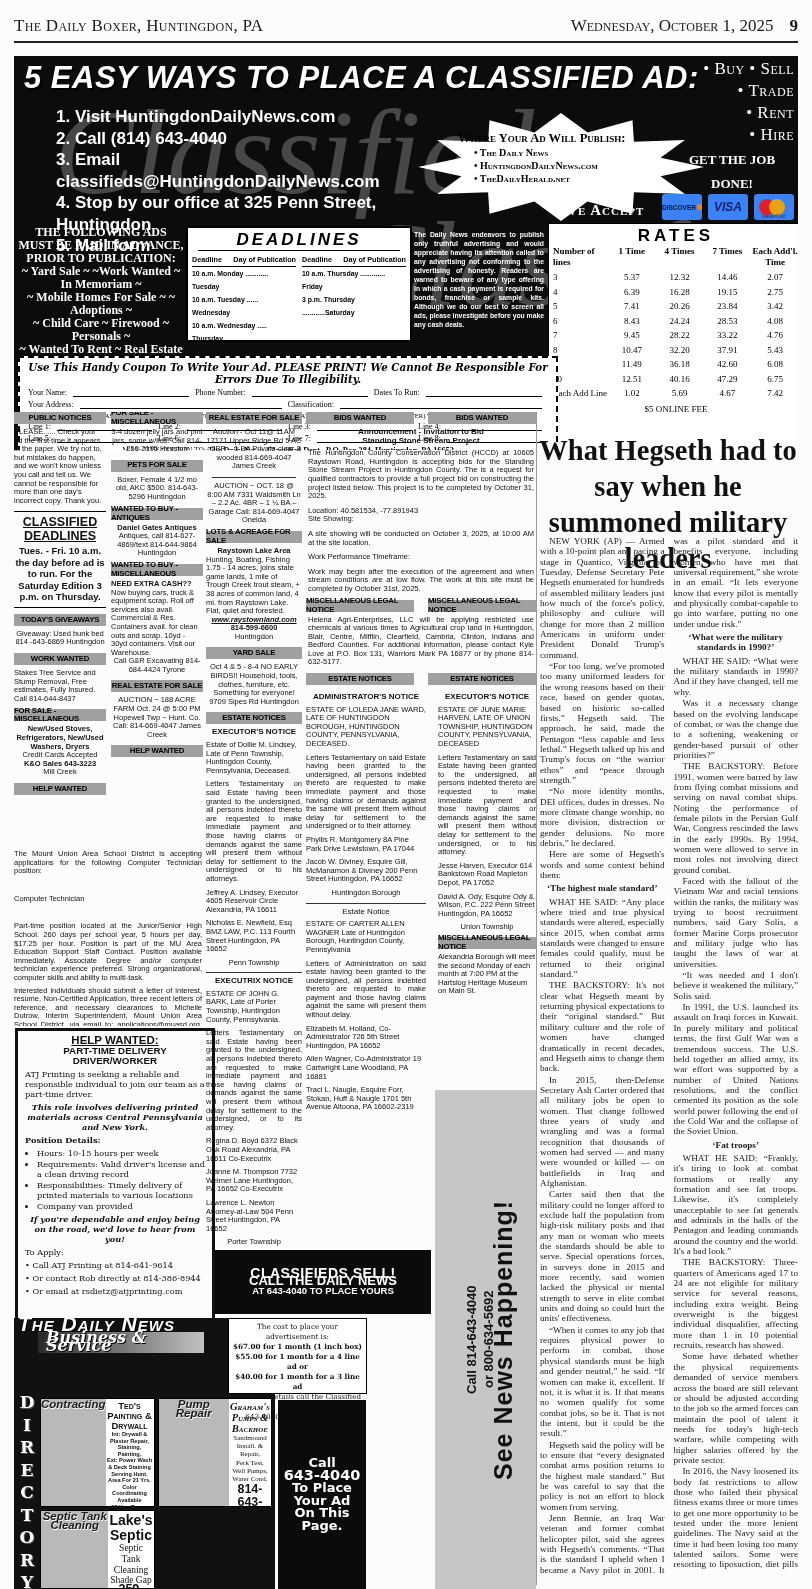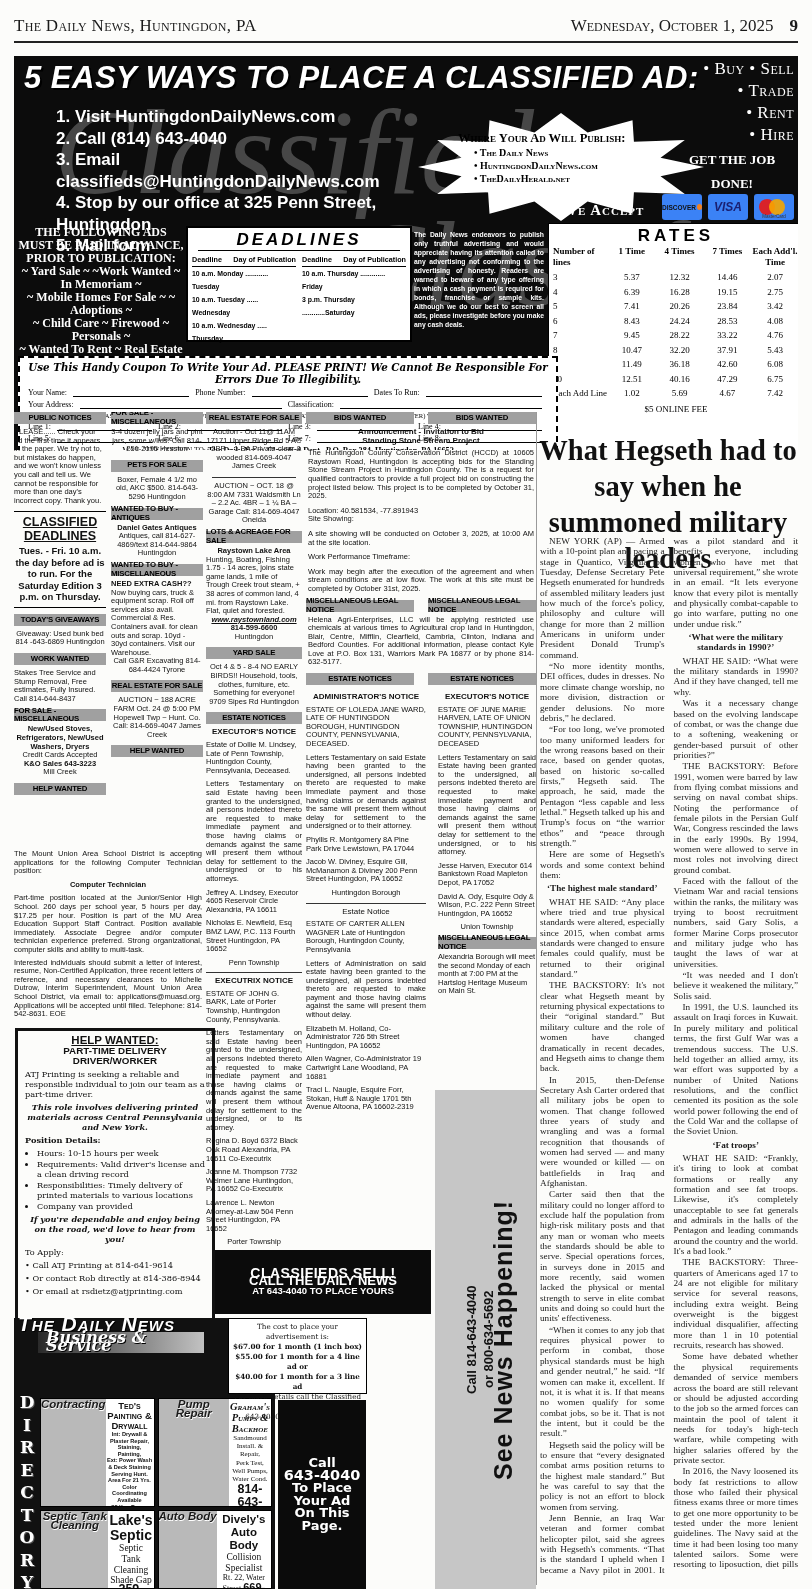--- a/index.html
+++ b/index.html
@@ -93,21 +93,21 @@
   .sect-rule{border-top:1px solid #333;margin:4px 0;}
   .c45-bars{display:flex;gap:14px;margin-bottom:4px;}
   .c45-bars .bar{flex:1;margin:0;}
   .c45-body{margin:0 2px 6px;text-align:justify;}
   .c45-cols{display:flex;gap:12px;}
   .c45-col4{width:120px;}
   .c45-col5{flex:1;}
   
   .mu{position:absolute;left:0;top:438px;width:188px;height:176px;text-align:justify;overflow:hidden;}
   .mu p{margin:0 0 4px;}
-  .mu .muh{text-align:center;font-weight:bold;margin:5px 0;}
+  .mu .muh{font-weight:normal;margin:19px 0;}
   .atj{position:absolute;left:1px;top:616px;width:180px;height:288px;border:3px solid #111;padding:4px 7px;
        font-family:"DejaVu Serif",serif;font-size:8.2px;line-height:10px;overflow:hidden;text-align:left;}
   .atj-h1{text-align:center;font-family:"Liberation Sans",sans-serif;font-weight:bold;font-size:11.5px;text-decoration:underline;}
   .atj-h2{text-align:center;font-weight:bold;font-size:9.8px;margin:1px 0 3px;font-family:"Liberation Sans",sans-serif;}
   .atj p{margin:0 0 3px;}
   .atj .it{font-style:italic;font-weight:bold;text-align:center;}
   .atj ul{margin:0 0 3px 12px;padding:0;}
   .atj li{margin:0 0 1px;}
   .sellbox{position:absolute;left:201px;top:838px;width:216px;height:64px;background:#0b0b0b;color:#fff;
       display:flex;flex-direction:column;align-items:center;justify-content:center;font-weight:bold;}
@@ -166,21 +166,21 @@
       column-fill:auto;font-size:9.2px;line-height:10.35px;text-align:justify;overflow:hidden;}
   .artbody p{margin:0 0 1px;text-indent:9px;}
   .artbody p.sub{text-align:center;font-weight:bold;text-indent:0;margin:3px 0;}
 </style>
 </head>
 <body>
 
 <div class="page">
 
   <header class="masthead">
-    <span class="mast-left">The Daily News, Huntingdon, PA</span>
+    <span class="mast-left">The Daily Boxer, Huntingdon, PA</span>
     <span class="mast-right">
       <span>Wednesday, October 1, 2025</span><span class="mast-page">9</span>
     </span>
   </header>
 
   <section class="banner">
     <span class="wm wm1">Classifieds</span>
     <span class="wm wm2">Classifieds</span>
     <div class="banner-title">5 EASY WAYS TO PLACE A CLASSIFIED AD:</div>
     <div class="ways">
@@ -599,28 +599,20 @@
           </div>
         </div>
         <div class="dir-cell">
           <div class="dir-cat">Septic Tank Cleaning</div>
           <div class="dir-body">
             <div class="lake-t">Lake's Septic</div>
             <div class="lake-l">Septic Tank Cleaning</div>
             <div class="lake-p"><span>Shade Gap</span> <b>259-3389</b></div>
           </div>
         </div>
-        <div class="dir-cell">
-          <div class="dir-cat">Auto Body</div>
-          <div class="dir-body">
-            <div class="div-t">Dively's Auto Body</div>
-            <div class="div-l">Collision Specialist</div>
-            <div class="div-p"><span>Rt. 22, Water Street</span> <b>669-1915</b></div>
-          </div>
-        </div>
       </div>
     </div>
 
     <div class="costbox">
       <div>The cost to place your advertisement is:</div>
       <div class="b">$67.00 for 1 month (1 inch box)</div>
       <div class="b">$55.00 for 1 month for a 4 line ad or</div>
       <div class="b">$40.00 for 1 month for a 3 line ad</div>
       <div>For more details call the Classified Dept.</div>
       <div>643-4040 or 1-800-634-5692</div>
@@ -632,22 +624,22 @@
       <div class="call-l">To Place</div>
       <div class="call-l">Your Ad</div>
       <div class="call-l">On This</div>
       <div class="call-l">Page.</div>
     </div>
   </section>
 
   <h1 class="headline">What Hegseth had to say when he summoned military leaders</h1>
   <div class="artbody">
     <p>NEW YORK (AP) — Armed with a 10-point plan and pacing a stage in Quantico, Virginia, on Tuesday, Defense Secretary Pete Hegseth enumerated for hundreds of assembled military leaders just how much of the force's policy, philosophy and culture will change for more than 2 million Americans in uniform under President Donald Trump's command.</p>
+    <p>“For too long, we've promoted too many uniformed leaders for the wrong reasons based on their race, based on gender quotas, based on historic so-called firsts,” Hegseth said. The approach, he said, made the Pentagon “less capable and less lethal.” Hegseth talked up his and Trump's focus on “the warrior ethos” and “peace through strength.”</p>
     <p>“No more identity months, DEI offices, dudes in dresses. No more climate change worship, no more division, distraction or gender delusions. No more debris,” he declared.</p>
-    <p>“For too long, we've promoted too many uniformed leaders for the wrong reasons based on their race, based on gender quotas, based on historic so-called firsts,” Hegseth said. The approach, he said, made the Pentagon “less capable and less lethal.” Hegseth talked up his and Trump's focus on “the warrior ethos” and “peace through strength.”</p>
     <p>Here are some of Hegseth's words and some context behind them:</p>
     <p class="sub">‘The highest male standard’</p>
     <p>WHAT HE SAID: “Any place where tried and true physical standards were altered, especially since 2015, when combat arms standards were changed to ensure females could qualify, must be returned to their original standard.”</p>
     <p>THE BACKSTORY: It's not clear what Hegseth meant by returning physical expectations to their “original standard.” But military culture and the role of women have changed dramatically in recent decades, and Hegseth aims to change them back.</p>
     <p>In 2015, then-Defense Secretary Ash Carter ordered that all military jobs be open to women. That change followed three years of study and wrangling and was a formal recognition that thousands of women had served — and many were wounded or killed — on battlefields in Iraq and Afghanistan.</p>
     <p>Carter said then that the military could no longer afford to exclude half the population from high-risk military posts and that any man or woman who meets the standards should be able to serve. Special operations forces, in surveys done in 2015 and more recently, said women lacked the physical or mental strength to serve in elite combat units and doing so could hurt the units' effectiveness.</p>
     <p>“When it comes to any job that requires physical power to perform in combat, those physical standards must be high and gender neutral,” he said. “If women can make it, excellent. If not, it is what it is. If that means no women qualify for some combat jobs, so be it. That is not the intent, but it could be the result.”</p>
     <p>Hegseth said the policy will be to ensure that “every designated combat arms position returns to the highest male standard.” But he was careful to say that the policy is not an effort to block women from serving.</p>
     <p>Jenn Bennie, an Iraq War veteran and former combat helicopter pilot, said she agrees with Hegseth's comments. “That is the standard I upheld when I became a Navy pilot in 2001. It was a pilot standard and it benefits everyone, including women who have met that universal requirement,” she wrote in an email. “It lets everyone know that every pilot is mentally and physically combat-capable to go into warfare, putting no one under undue risk.”</p>
     <p class="sub">‘What were the military standards in 1990?’</p>

